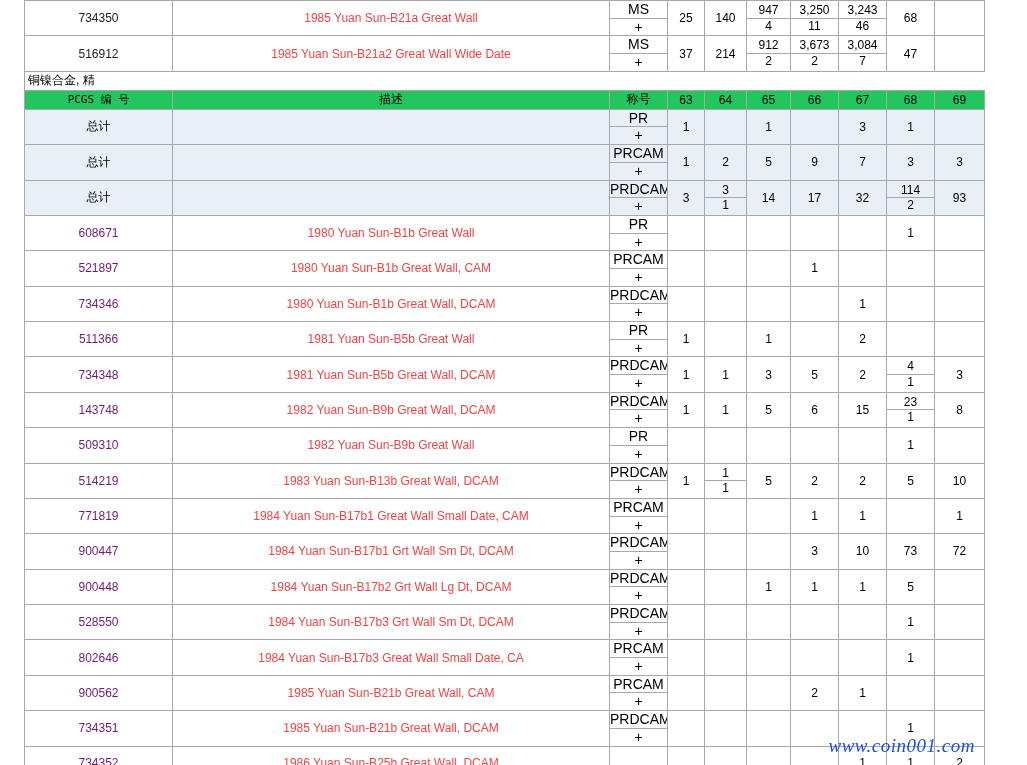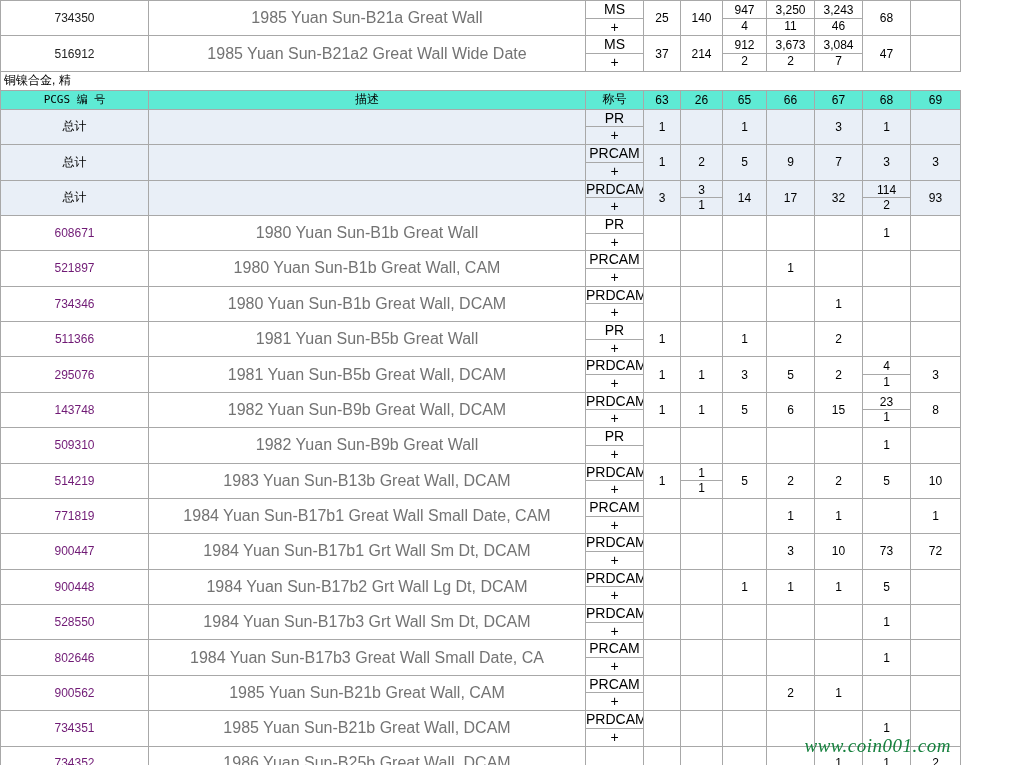--- a/index.html
+++ b/index.html
@@ -7,20 +7,21 @@
     padding: 0;
     background: #ffffff;
     font-family: "Liberation Sans", sans-serif;
   }
   #page {
     position: relative;
     width: 961px;
     height: 765px;
     overflow: hidden;
     background: #ffffff;
+    padding-left: 24px;
   }
   table.grid {
     border-collapse: collapse;
     width: 1027px;
     table-layout: fixed;
     font-size: 11px;
     color: #000000;
   }
   table.grid td {
     border: 1px solid #a8a8a8;
@@ -40,21 +41,21 @@
   col.c-n3     { width: 44px; }
   col.c-n4     { width: 48px; }
   col.c-n5     { width: 48px; }
   col.c-n6     { width: 48px; }
   col.c-n7     { width: 50px; }
   col.c-n8     { width: 25px; }
   col.c-total  { width: 42px; }
 
   .pcgs { font-size: 12px; color: #222; }
   .pcgs.link { color: #701a75; }
-  .desc { font-size: 16px; color: #737373; }
+  .desc { font-size: 12px; color: #ef4444; }
   .num { font-size: 12px; }
   .total { font-size: 12px; margin-left: 8px; }
 
   
   .gradecell {
     display: block;
     width: 100%;
     font-size: 14px;
     line-height: 1.05;
   }
@@ -90,21 +91,21 @@
   tr.section td {
     height: 18px;
     background: #ffffff;
     text-align: left;
     font-size: 12px;
     padding-left: 3px;
   }
   
   tr.colhead td {
     height: 18px;
-    background: #5eead4;
+    background: #22c55e;
     font-size: 11px;
     font-family: "DejaVu Sans Mono", monospace;
   }
   tr.colhead td.hdesc,
   tr.colhead td.hgrade,
   tr.colhead td.hnum,
   tr.colhead td.htotal {
     font-family: "Liberation Sans", sans-serif;
     font-size: 12px;
   }
@@ -117,21 +118,21 @@
   }
   tr.subtotal td.pcgs { font-size: 12px; color: #000; }
 
   .watermark {
     position: absolute;
     right: 10px;
     bottom: 8px;
     font-family: "Liberation Serif", serif;
     font-size: 19px;
     font-style: italic;
-    color: #15803d;
+    color: #1d4ed8;
     letter-spacing: 0.5px;
     pointer-events: none;
   }
 </style>
 </head>
 <body>
 
 <div id="page">
 
   <table class="grid">
@@ -223,21 +224,21 @@
 
       <tr class="section">
         <td colspan="12">铜镍合金, 精</td>
       </tr>
 
       <tr class="colhead">
         <td>PCGS 编 号</td>
         <td class="hdesc">描述</td>
         <td class="hgrade">称号</td>
         <td class="hnum">63</td>
-        <td class="hnum">26</td>
+        <td class="hnum">64</td>
         <td class="hnum">65</td>
         <td class="hnum">66</td>
         <td class="hnum">67</td>
         <td class="hnum">68</td>
         <td class="hnum">69</td>
         <td class="hnum">70</td>
         <td class="htotal">总计</td>
       </tr>
 
       <tr class="subtotal">
@@ -385,21 +386,21 @@
         <td class="num"></td>
         <td class="num">2</td>
         <td class="num"></td>
         <td class="num"></td>
         <td class="num"></td>
         <td class="total">4</td>
       </tr>
 
 
       <tr>
-        <td class="pcgs link">295076</td>
+        <td class="pcgs link">734348</td>
         <td class="desc">1981 Yuan Sun-B5b Great Wall, DCAM</td>
         <td>
             <span class="gradecell">
               <span class="lbl">PRDCAM</span>
               <span class="plus">+</span>
             </span>
           </td>
         <td class="num">1</td>
         <td class="num">1</td>
         <td class="num">3</td>

